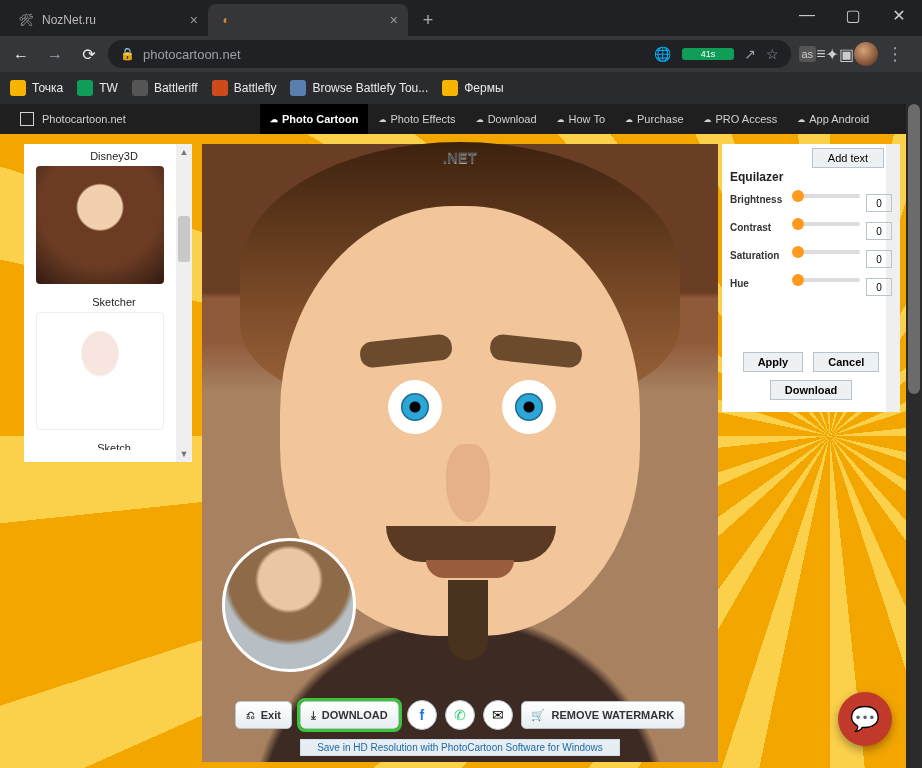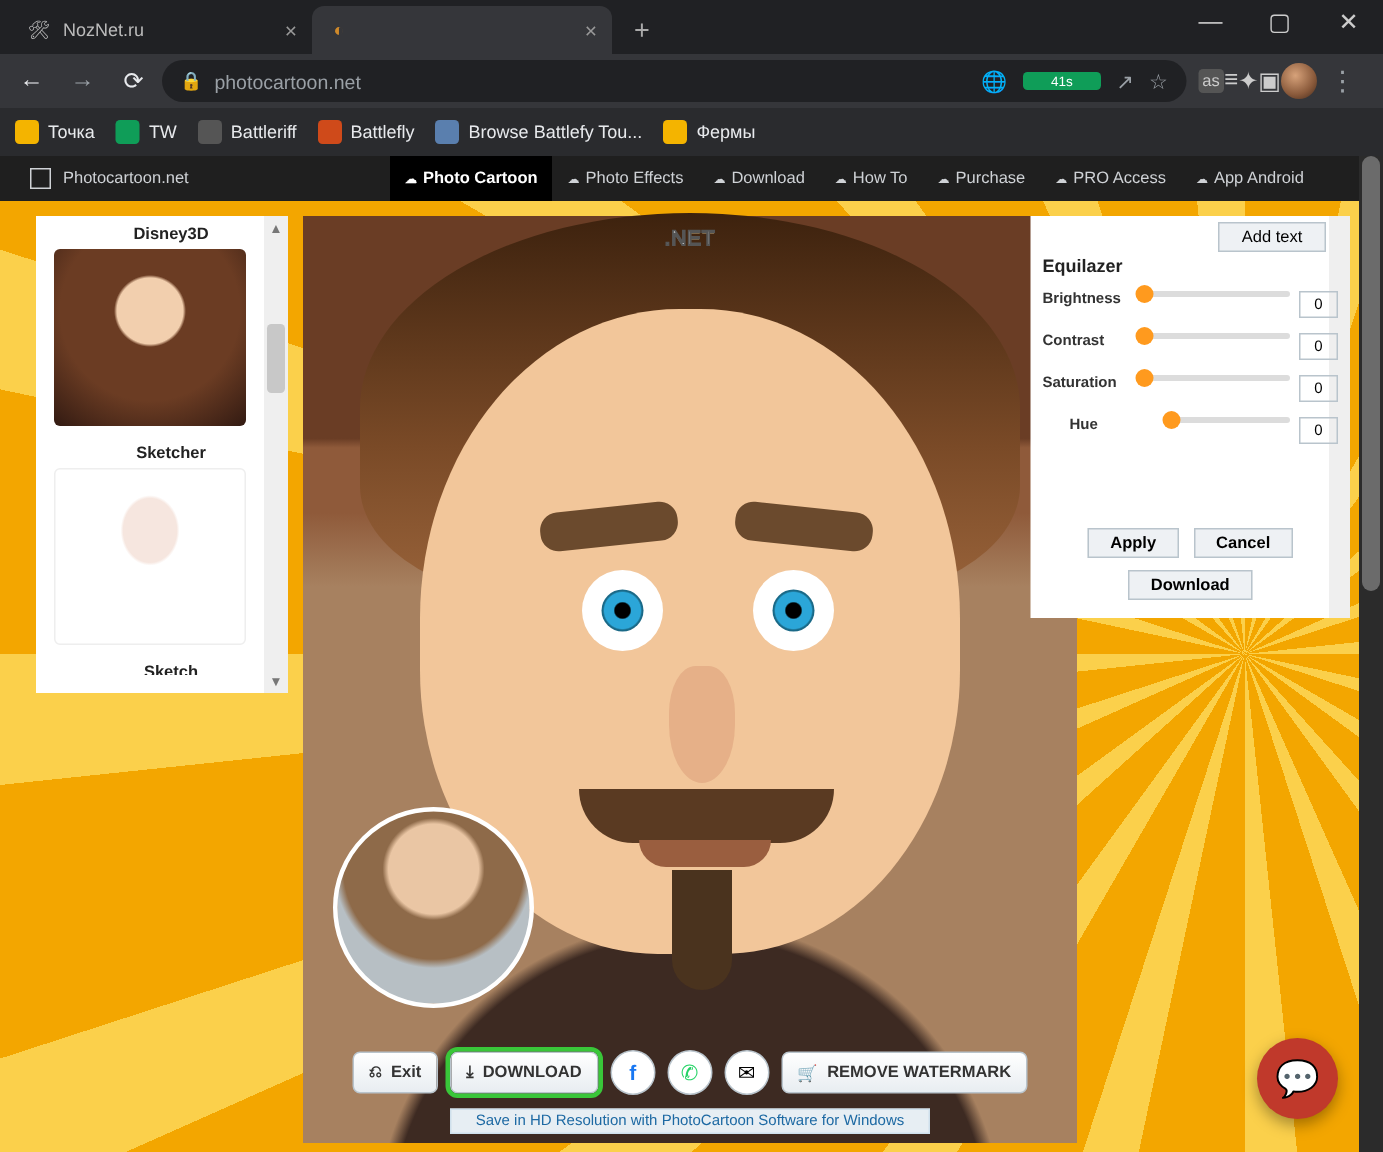--- a/index.html
+++ b/index.html
@@ -44,21 +44,21 @@
   .brand-logo{width:14px;height:14px;border:1px solid #cfd2d6;display:inline-block;}
   .site-nav{display:flex;height:100%;}
   .site-nav a{display:flex;align-items:center;gap:4px;padding:0 10px;height:100%;color:#cfd2d6;text-decoration:none;}
   .site-nav a.active{background:#000;color:#fff;font-weight:bold;}
   .nav-chip{font-size:8px;}
 
   
   .filters{position:absolute;left:24px;top:40px;width:168px;height:318px;background:#fff;display:flex;}
   .filters-inner{flex:1;overflow:hidden;}
   .filter-card{padding:6px 0;text-align:center;}
-  .filter-title{font-size:11px;font-weight:bold;color:#222;margin-bottom:4px;margin-left:28px;}
+  .filter-title{font-size:11px;font-weight:normal;color:#222;margin-bottom:4px;margin-left:28px;}
   .filter-img{width:128px;height:118px;margin:0 auto;border-radius:4px;}
   .f1{background:radial-gradient(circle at 50% 35%,#f2cfae 0 22%,#6b3c23 24% 60%,#321a12 100%);}
   .f2{background:radial-gradient(ellipse at 50% 35%,#f6e6df 0 20%,#fff 22% 100%);border:1px solid #eee;position:relative;}
   .filters-scroll{width:16px;background:#efefef;position:relative;}
   .filters-scroll .up,.filters-scroll .dn{position:absolute;left:0;right:0;height:16px;background:#efefef;text-align:center;font-size:9px;color:#777;line-height:16px;}
   .filters-scroll .up{top:0;} .filters-scroll .dn{bottom:0;}
   .filters-scroll .th{position:absolute;left:2px;right:2px;top:72px;height:46px;background:#c8c8c8;border-radius:3px;}
 
   
   .canvas{position:absolute;left:202px;top:40px;width:516px;height:618px;background:#a78160;}
@@ -85,21 +85,21 @@
 
   .orig-thumb{position:absolute;left:20px;bottom:90px;width:134px;height:134px;border-radius:50%;border:3px solid #fff;background:radial-gradient(circle at 50% 30%,#eac6a4 0 30px,#8e6a49 34px 60px,#b7bfc4 66px);} 
 
   .action-row{position:absolute;left:0;right:0;bottom:28px;height:38px;display:flex;align-items:center;justify-content:center;gap:8px;}
   .hdline{position:absolute;left:0;right:0;bottom:6px;text-align:center;font-size:10px;color:#1d69a3;background:#e7eef3;width:320px;margin:0 auto;padding:2px 0;border:1px solid #cfe0ec;}
   .pill-btn{height:28px;border:1px solid #b9c4cc;border-radius:5px;background:linear-gradient(#ffffff,#e8edf1);display:flex;align-items:center;gap:6px;padding:0 10px;font-size:11px;font-weight:bold;color:#333;}
   .pill-btn.hl{outline:3px solid #39c639;border-radius:5px;}
   .circle-btn{width:30px;height:30px;border-radius:50%;border:1px solid #b9c4cc;background:#fff;display:flex;align-items:center;justify-content:center;font-size:14px;}
 
   
-  .right-panel{position:absolute;right:22px;top:40px;width:213px;height:268px;background:#fff;}
+  .right-panel{position:absolute;right:22px;top:40px;width:178px;height:268px;background:#fff;}
   .addtext-btn{position:absolute;top:4px;right:16px;width:72px;border:1px solid #b9c4cc;background:#eef1f4;font-size:11px;text-align:center;padding:3px 0;}
   .eq-title{position:absolute;left:8px;top:26px;font-size:12px;font-weight:bold;color:#222;}
   .slider-row{position:absolute;left:8px;right:8px;display:flex;align-items:flex-start;gap:6px;}
   .slider-row .lbl{width:58px;font-size:10px;font-weight:bold;color:#333;}
   .slider-row .track{flex:1;height:4px;background:#dcdcdc;border-radius:3px;position:relative;}
   .slider-row .track::after{content:"";position:absolute;left:-2px;top:-4px;width:12px;height:12px;border-radius:50%;background:#ff9a1e;}
   .slider-row .val{width:26px;height:18px;border:1px solid #b9c4cc;font-size:10px;text-align:center;line-height:18px;}
   .eq-btns{position:absolute;left:0;right:0;bottom:40px;display:flex;justify-content:center;gap:10px;}
   .eq-btn{border:1px solid #b9c4cc;background:#eef1f4;font-size:11px;font-weight:bold;padding:3px 14px;}
   .eq-dl{position:absolute;left:0;right:0;bottom:12px;text-align:center;}
@@ -298,21 +298,21 @@
     <div class="slider-row" style="top:78px;">
       <div class="lbl">Contrast</div>
       <div class="track"></div>
       <div class="val">0</div>
     </div>
     <div class="slider-row" style="top:106px;">
       <div class="lbl">Saturation</div>
       <div class="track"></div>
       <div class="val">0</div>
     </div>
-    <div class="slider-row" style="top:134px;margin-left:18px;">
+    <div class="slider-row" style="top:134px;">
       <div class="lbl">Hue</div>
       <div class="track"></div>
       <div class="val">0</div>
     </div>
 
     <div class="eq-btns">
       <div class="eq-btn">Apply</div>
       <div class="eq-btn">Cancel</div>
     </div>
     <div class="eq-dl">

